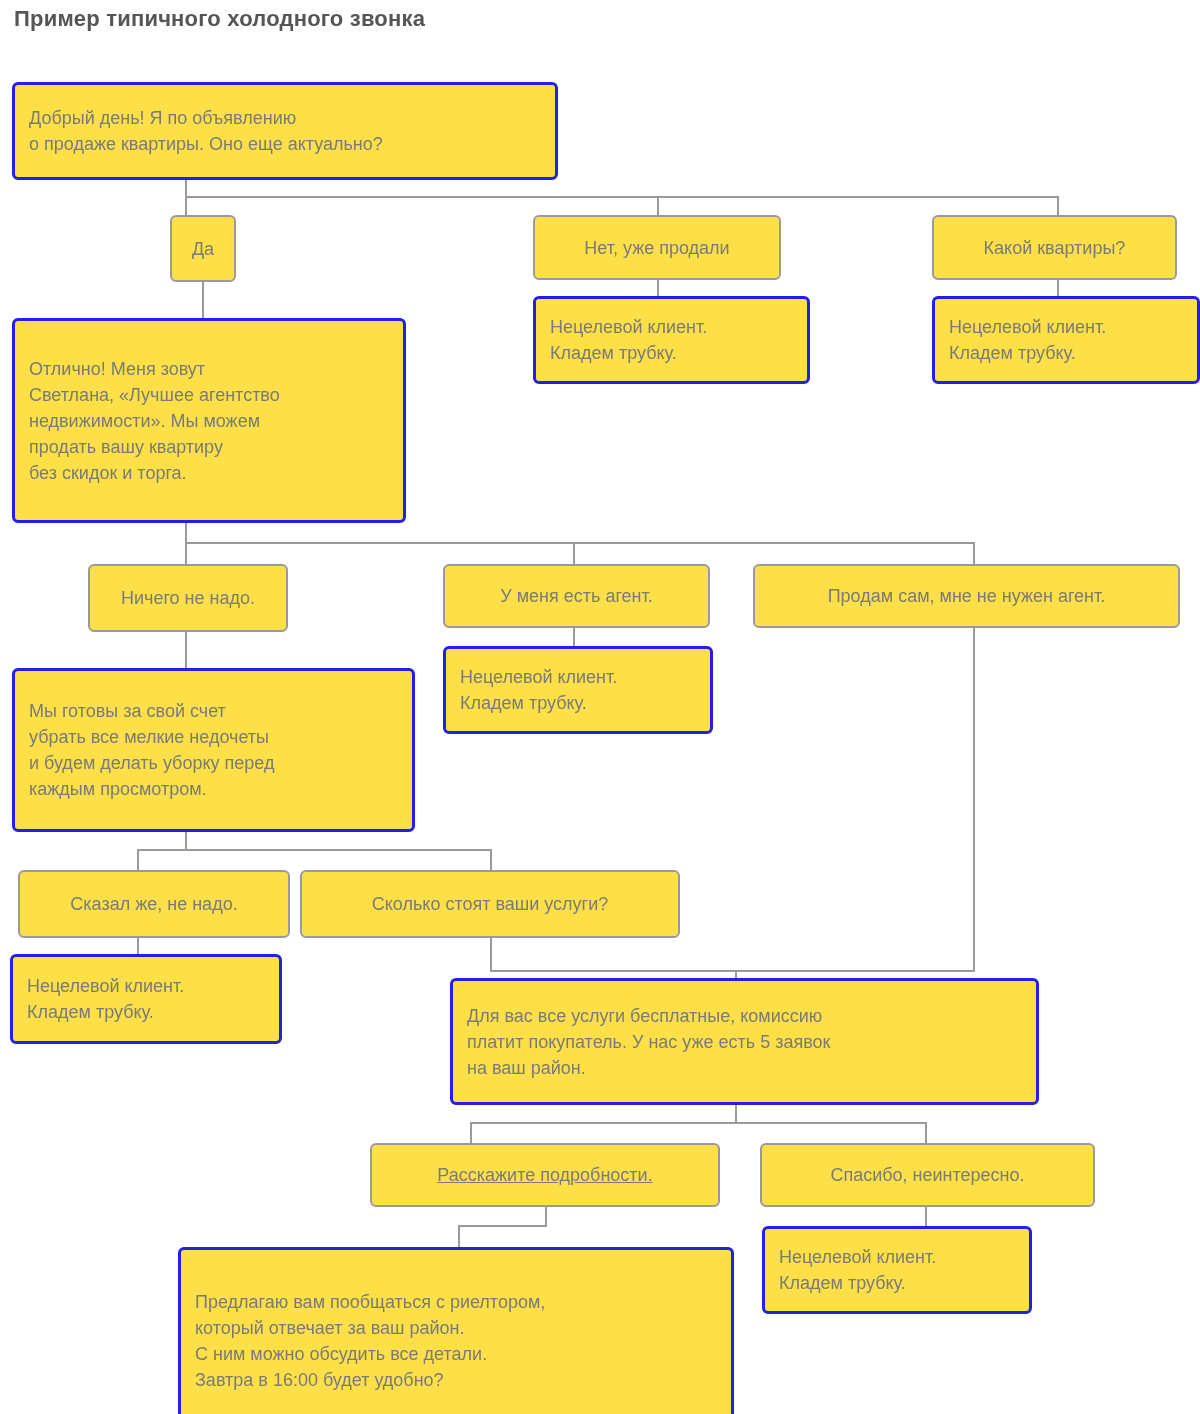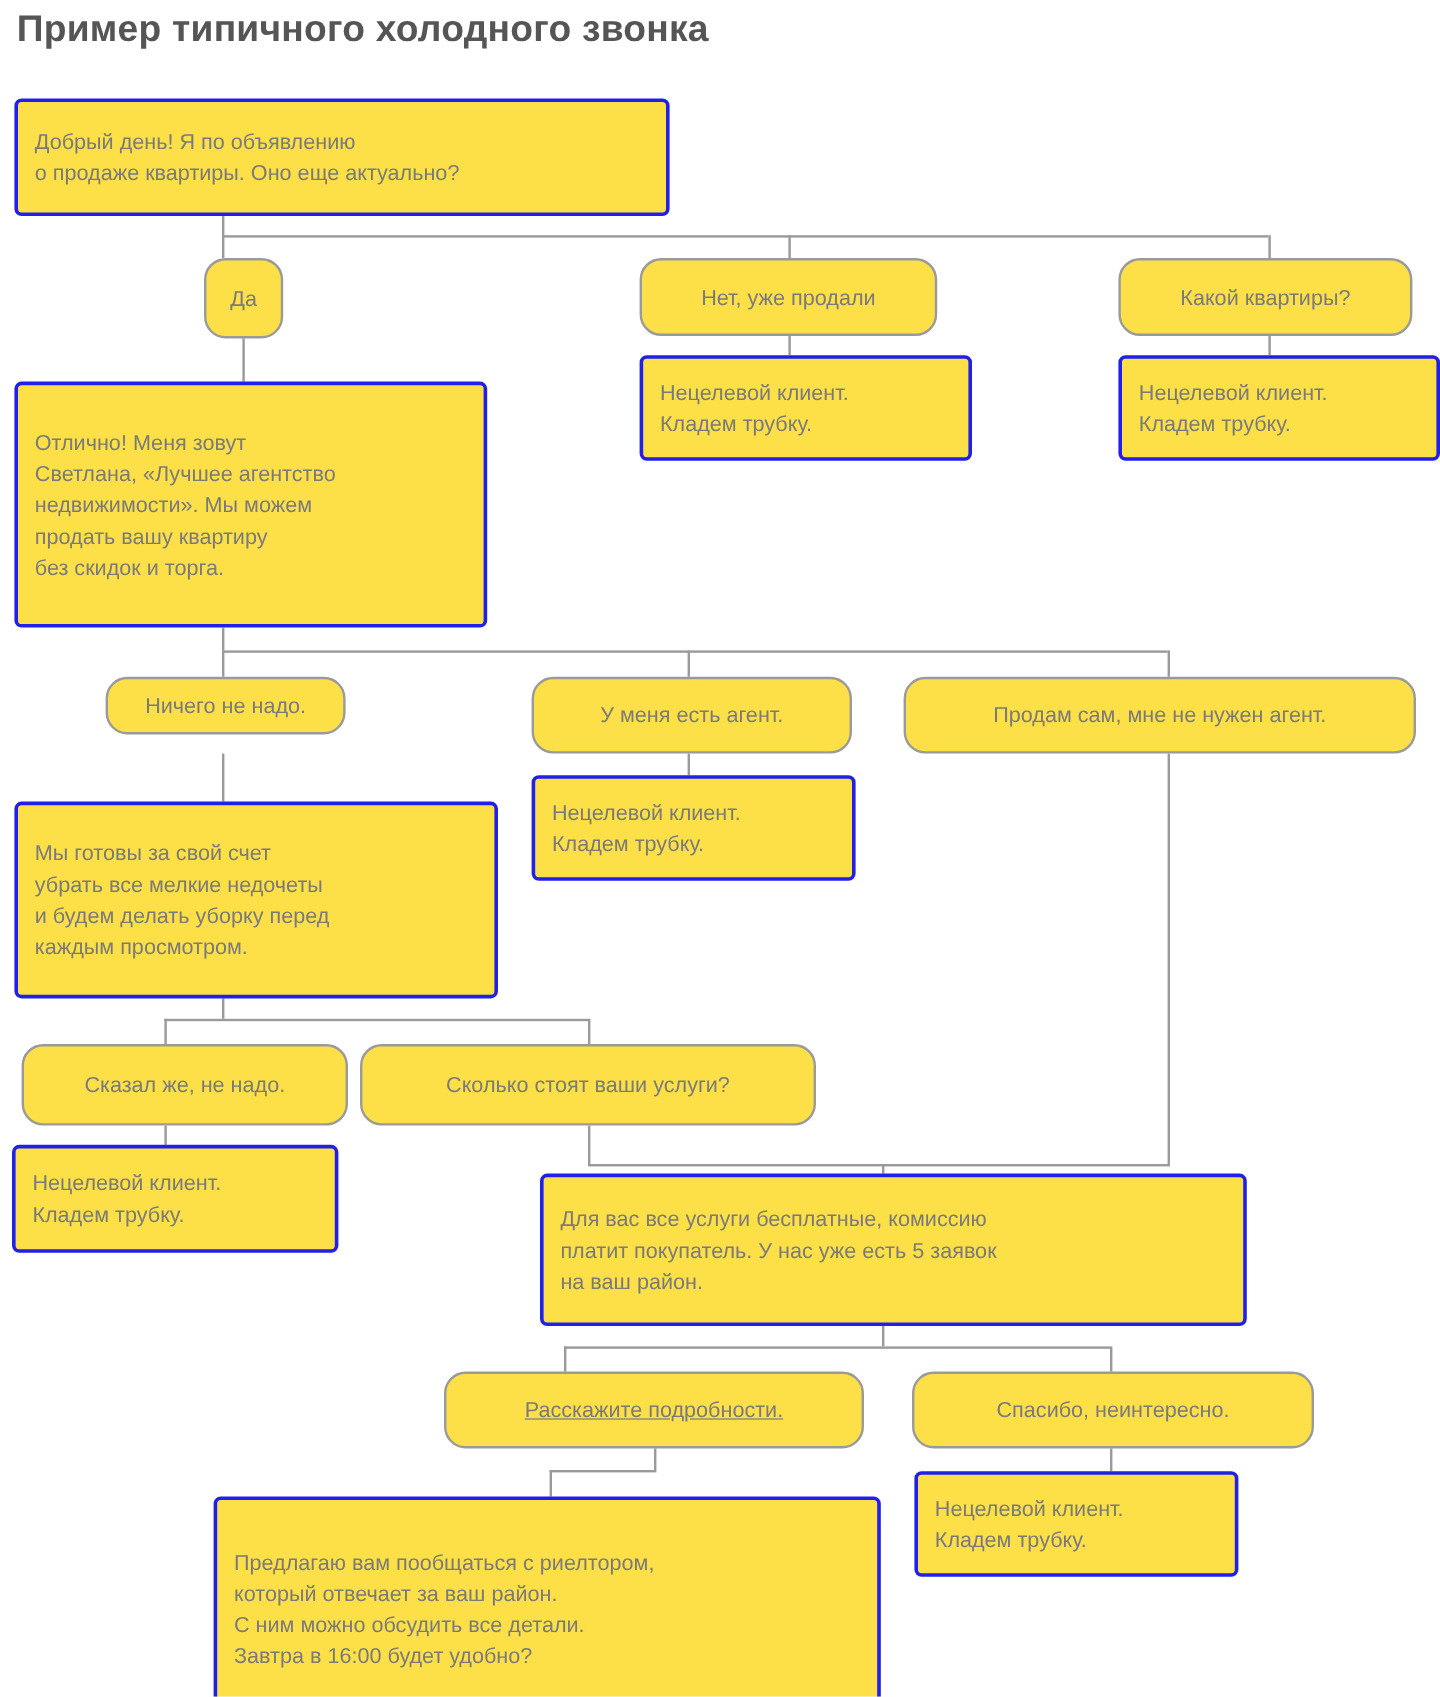--- a/index.html
+++ b/index.html
@@ -13,21 +13,21 @@
     width: 1200px;
     height: 1414px;
     background: #ffffff;
     font-family: "Liberation Sans", "DejaVu Sans", sans-serif;
     overflow: hidden;
   }
   .title {
     position: absolute;
     left: 14px;
     top: 6px;
-    font-size: 31px;
+    font-size: 22px;
     font-weight: bold;
     color: #555555;
     letter-spacing: 0.2px;
     white-space: nowrap;
   }
   .node {
     position: absolute;
     box-sizing: border-box;
     border: 2px solid #9a9a9a;
     border-radius: 6px;
@@ -41,21 +41,20 @@
     white-space: pre-line;
   }
   .node.blue {
     border-color: #2020e8;
     border-width: 3px;
     color: #7a7a7a;
   }
   .node.center {
     justify-content: center;
     text-align: right;
-    border-radius: 18px;
   }
   .node .txt {
     display: block;
     white-space: pre-line;
   }
   
   .ln-h {
     position: absolute;
     height: 0;
     border-top: 2px solid #9a9a9a;
@@ -145,21 +144,21 @@
   </div>
 
   <div class="node blue" style="left:12px;  top:318px;  width:394px;  height:205px;">
     <span class="txt">Отлично! Меня зовут
 Светлана, «Лучшее агентство
 недвижимости». Мы можем
 продать вашу квартиру
 без скидок и торга.</span>
   </div>
 
-  <div class="node center" style="left:88px;  top:564px;  width:200px;  height:48px;">
+  <div class="node center" style="left:88px;  top:564px;  width:200px;  height:68px;">
     <span class="txt">Ничего не надо.</span>
   </div>
 
   <div class="node center" style="left:443px; top:564px;  width:267px;  height:64px;">
     <span class="txt">У меня есть агент.</span>
   </div>
 
   <div class="node center" style="left:753px; top:564px;  width:427px;  height:64px;">
     <span class="txt">Продам сам, мне не нужен агент.</span>
   </div>

